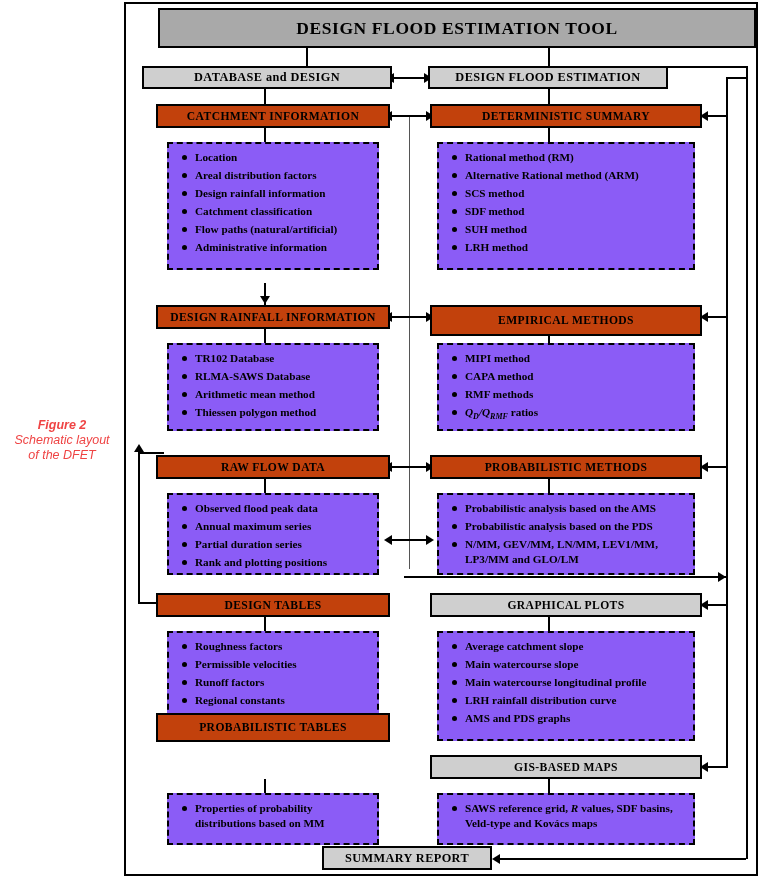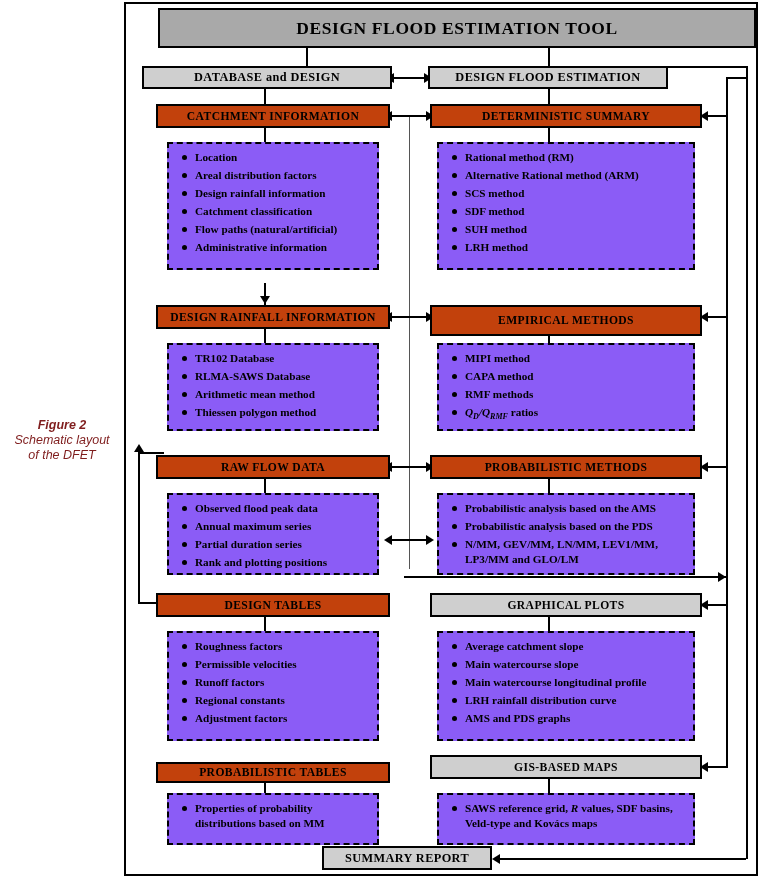--- a/index.html
+++ b/index.html
@@ -4,21 +4,21 @@
 <style>
   html,body{margin:0;padding:0;background:#ffffff;}
   body{width:763px;height:880px;font-family:"Liberation Serif",serif;color:#000;}
   #page{position:relative;width:763px;height:880px;overflow:hidden;}
 
   
   .frame{position:absolute;left:124px;top:2px;width:634px;height:874px;border:2px solid #000;box-sizing:border-box;background:#fff;}
 
   
   .caption{position:absolute;left:4px;top:418px;width:116px;text-align:center;
-           font-family:"Liberation Sans",sans-serif;font-style:italic;font-size:12.5px;line-height:15px;color:#7f1d1d;}
+           font-family:"Liberation Sans",sans-serif;font-style:italic;font-size:12.5px;line-height:15px;color:#ef4444;}
   .caption .ttl{font-weight:bold;display:block;}
 
   
   .box{position:absolute;box-sizing:border-box;border:2px solid #000;background:#c2410c;
        display:flex;align-items:center;justify-content:center;text-align:center;
        font-weight:bold;letter-spacing:.4px;}
   .box.shade{background:#cfcfcf;}
   .box.shade-dark{background:#a9a9a9;}
   .box.title{font-size:17.5px;letter-spacing:.6px;}
   .box.hdr{font-size:12.3px;}
@@ -215,21 +215,21 @@
   <div class="panel" style="left:437px;top:631px;width:258px;height:110px;">
     <ul>
       <li>Average catchment slope</li>
       <li>Main watercourse slope</li>
       <li>Main watercourse longitudinal profile</li>
       <li>LRH rainfall distribution curve</li>
       <li>AMS and PDS graphs</li>
     </ul>
   </div>
 
-  <div class="box sub" style="left:156px;top:762px;width:234px;height:21px;">PROBABILISTIC TABLES</div>
+  <div class="box sub" style="left:156px;top:713px;width:234px;height:29px;">PROBABILISTIC TABLES</div>
   <div class="panel" style="left:167px;top:793px;width:212px;height:52px;">
     <ul>
       <li class="wrap">Properties of probability distributions based on MM</li>
     </ul>
   </div>
 
   <div class="box sub shade" style="left:430px;top:755px;width:272px;height:24px;">GIS-BASED MAPS</div>
   <div class="panel" style="left:437px;top:793px;width:258px;height:52px;">
     <ul>
       <li class="wrap"><span>SAWS reference grid, </span><span class="ital">R</span><span> values, SDF basins, Veld-type and Kovács maps</span></li>

